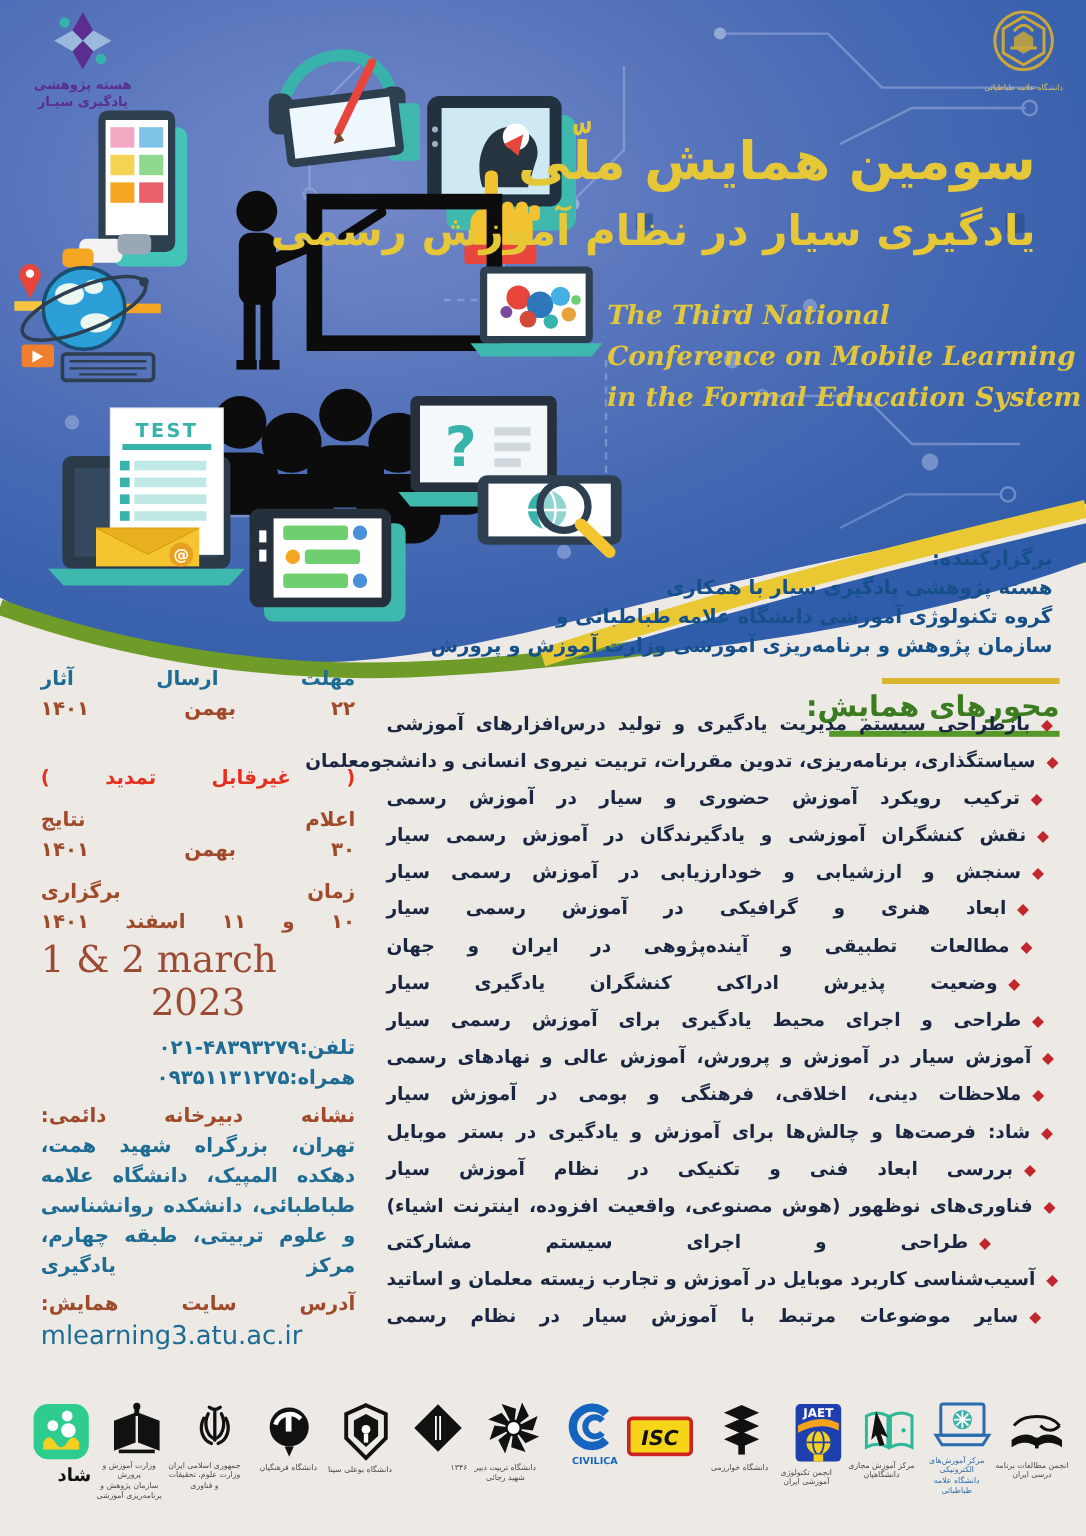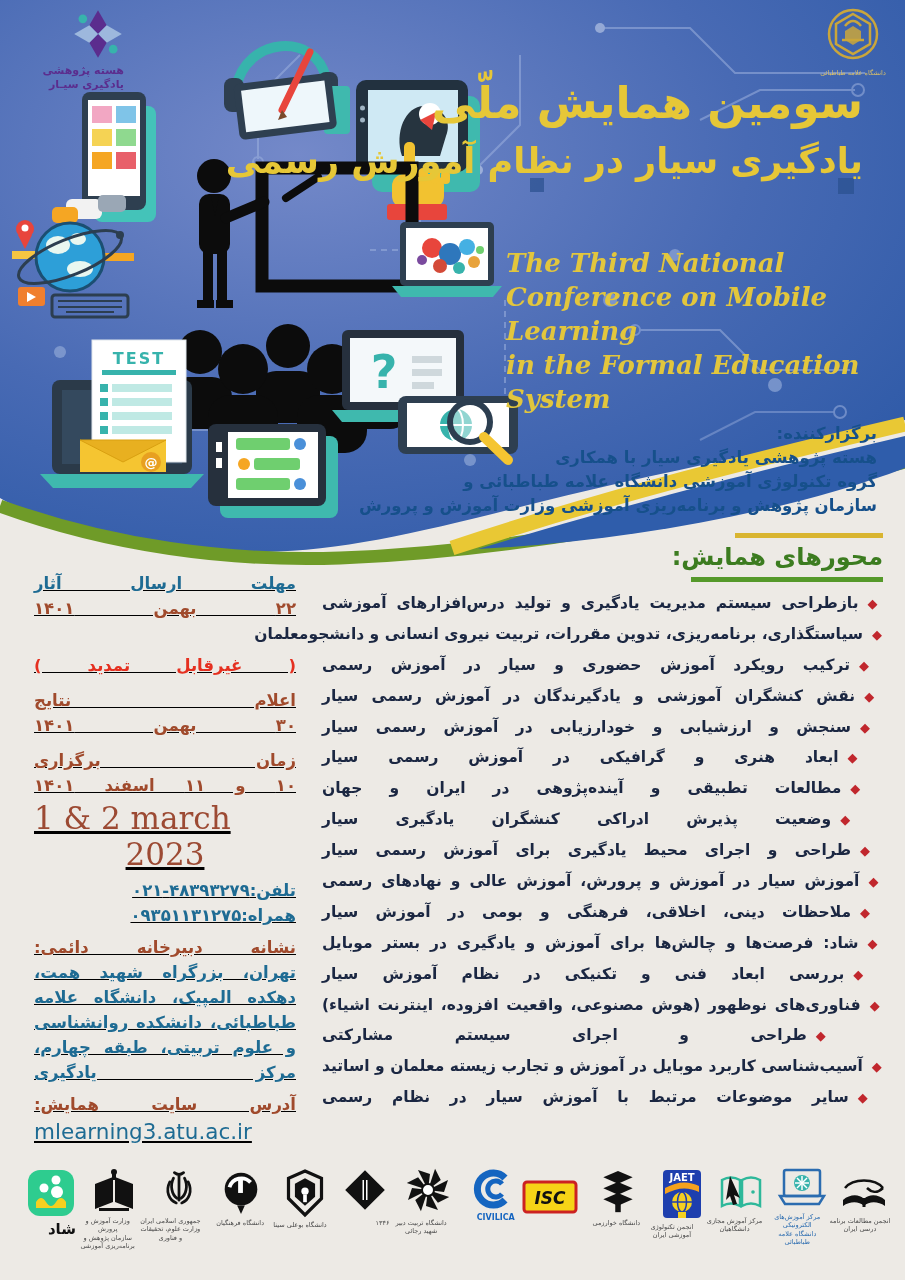--- a/index.html
+++ b/index.html
@@ -1,45 +1,45 @@
 <!DOCTYPE html>
 <html lang="fa"><head>
 <meta charset="utf-8">
 <style>
   html,body{margin:0;padding:0;background:#d8d5d0;}
   .poster{position:relative;width:905px;height:1280px;background:#edeae5;overflow:hidden;
           font-family:"DejaVu Sans",sans-serif;}
   .abs{position:absolute;}
-  .fa{direction:rtl;}
+  .fa{direction:rtl;margin-top:32px;}
   
   .title-fa{right:42px;top:74px;text-align:right;color:#e6c737;font-weight:bold;}
   .title-fa .l1{font-size:44px;line-height:58px;padding-left:60px;}
   .title-fa .l2{font-size:35px;line-height:58px;}
   .title-en{left:506px;top:246px;color:#e2c63d;font-family:"DejaVu Serif",serif;
-            font-style:italic;font-weight:bold;font-size:26px;line-height:34px;}
-  
-  .core-logo{left:14px;top:8px;width:110px;text-align:right;}
+            font-style:italic;font-weight:bold;font-size:22px;line-height:34px;}
+  
+  .core-logo{left:14px;top:8px;width:110px;text-align:center;}
   .core-logo .t{color:#5b2d8e;font-weight:bold;font-size:11px;line-height:14px;direction:rtl;}
   .atu-logo{right:12px;top:6px;width:80px;text-align:center;}
   .atu-logo .t{color:#d9c06a;font-size:6.5px;line-height:8px;direction:rtl;margin-top:1px;}
   
   .organizer{right:28px;top:422px;text-align:right;color:#16508b;font-weight:bold;
              font-size:16.5px;line-height:24px;}
   
   .topics-head{right:22px;top:533px;text-align:right;}
   .topics-head .bar-y{height:5px;width:148px;background:#d9b530;margin:0 0 5px auto;}
   .topics-head .bar-g{height:5px;width:192px;background:#55992a;margin:6px 0 0 auto;}
   .topics-head .txt{color:#3c7c20;font-weight:bold;font-size:24px;}
   
   .topics{right:23px;top:588px;width:560px;list-style:none;margin:0;padding:0;}
   .topics li{direction:rtl;height:30.9px;line-height:30.9px;color:#1b2742;font-weight:bold;
              font-size:15.5px;text-align:justify;text-align-last:justify;white-space:nowrap;overflow:visible;}
   .topics li::before{content:"◆";color:#c1272d;font-size:13px;margin-left:9px;}
   
-  .sidebar{left:34px;top:571px;width:262px;text-align:right;text-decoration:underline;}
+  .sidebar{left:34px;top:553px;width:262px;text-align:right;}
   .sb{direction:rtl;font-weight:bold;font-size:16.5px;line-height:25px;
       text-align:justify;text-align-last:justify;}
   .teal{color:#1e6b93;} .brown{color:#a04a2c;} .redtx{color:#e53020;margin-top:32px;}
   .sb-en{font-family:"DejaVu Serif",serif;color:#9c4a33;font-size:31px;text-align:left;
          direction:ltr;text-align-last:center;margin:2px 0 6px 0;}
   .sb-url{direction:ltr;text-align:right;color:#1e6b93;font-size:21.5px;font-weight:normal;margin-top:2px;}
   .gap1{height:10px;} .gap2{height:7px;}
   
   .footer{left:0;top:1168px;width:905px;padding:0 14px;box-sizing:border-box;
           display:flex;justify-content:space-between;align-items:flex-start;}

